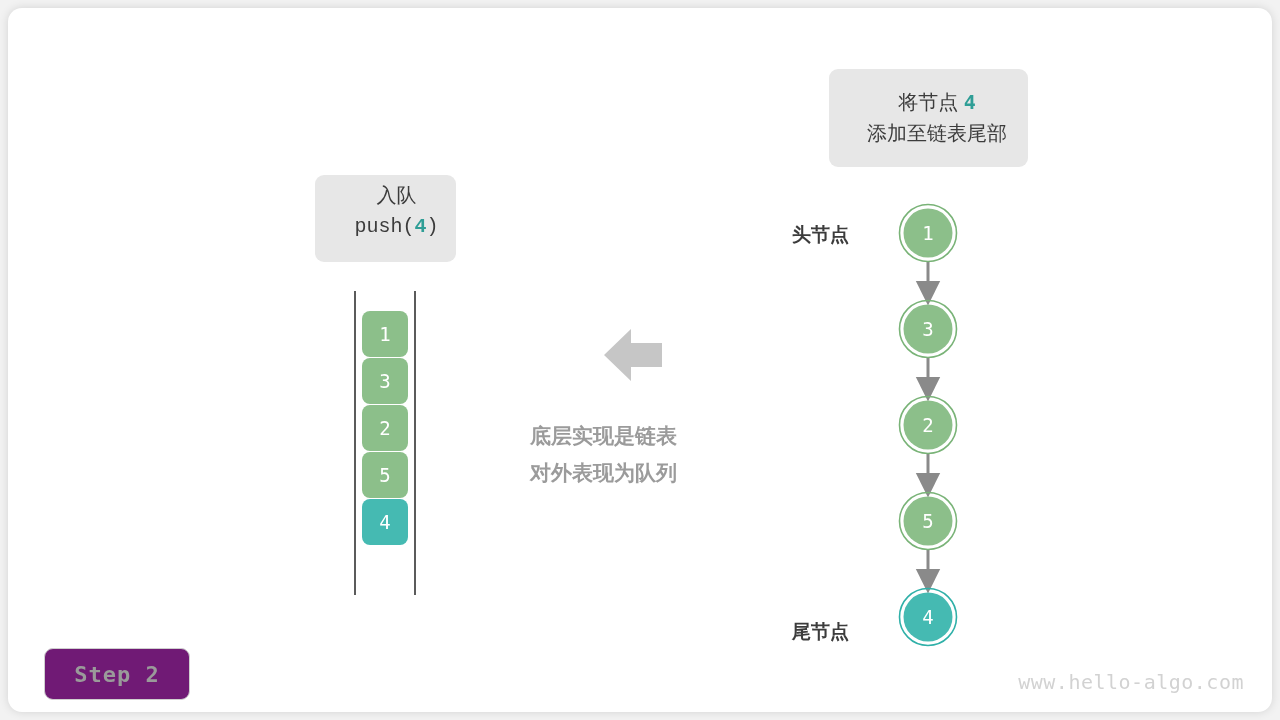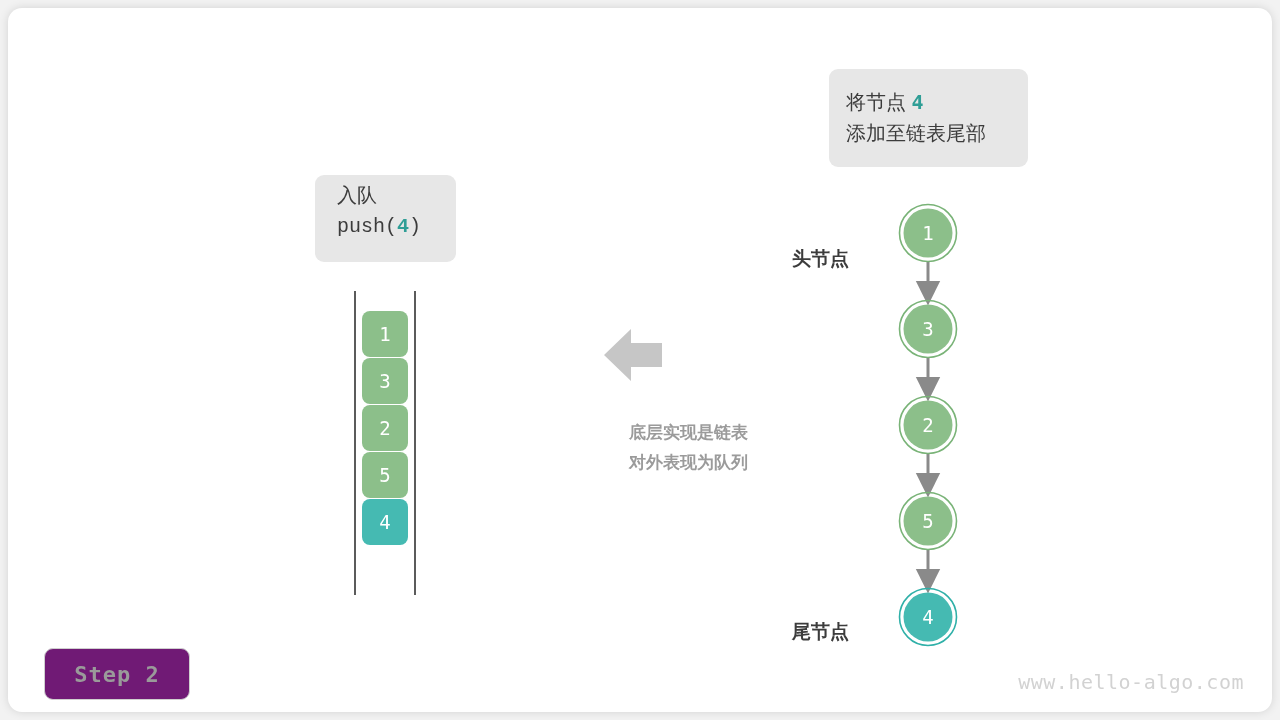--- a/index.html
+++ b/index.html
@@ -41,20 +41,21 @@
     border-radius: 9px;
     color: #3c3c3c;
     box-sizing: border-box;
     display: flex;
     flex-direction: column;
     justify-content: center;
   }
   .callout .line {
     white-space: pre;
     line-height: 1.55;
+    text-align: center;
   }
 
   
   #push-callout {
     left: 307px;
     top: 167px;
     width: 141px;
     height: 87px;
     padding: 0 0 16px 22px;
     font-size: 20px;
@@ -126,26 +127,26 @@
   
   #center-arrow {
     position: absolute;
     left: 596px;
     top: 321px;
     width: 58px;
     height: 52px;
   }
   #center-caption {
     position: absolute;
-    left: 510px;
+    left: 522px;
     top: 410px;
     width: 230px;
-    text-align: right;
+    text-align: left;
     color: #9b9b9b;
-    font-size: 17px;
+    font-size: 21px;
     font-weight: 700;
     line-height: 1.75;
   }
   #center-caption .line { white-space: pre; }
 
   
   #linked-list {
     position: absolute;
     left: 780px;
     top: 190px;
@@ -157,21 +158,21 @@
     left: 0;
     top: 0;
   }
   .node-label {
     position: absolute;
     font-size: 19px;
     font-weight: 700;
     color: #3c3c3c;
     white-space: pre;
   }
-  #head-label { left: 4px;  top: 24px; margin-top: 24px; }
+  #head-label { left: 4px;  top: 24px; }
   #tail-label { left: 4px;  top: 421px; }
 
   
   #step-badge {
     position: absolute;
     left: 36px;
     top: 640px;
     width: 146px;
     height: 52px;
     border: 1px solid #cfcfcf;

